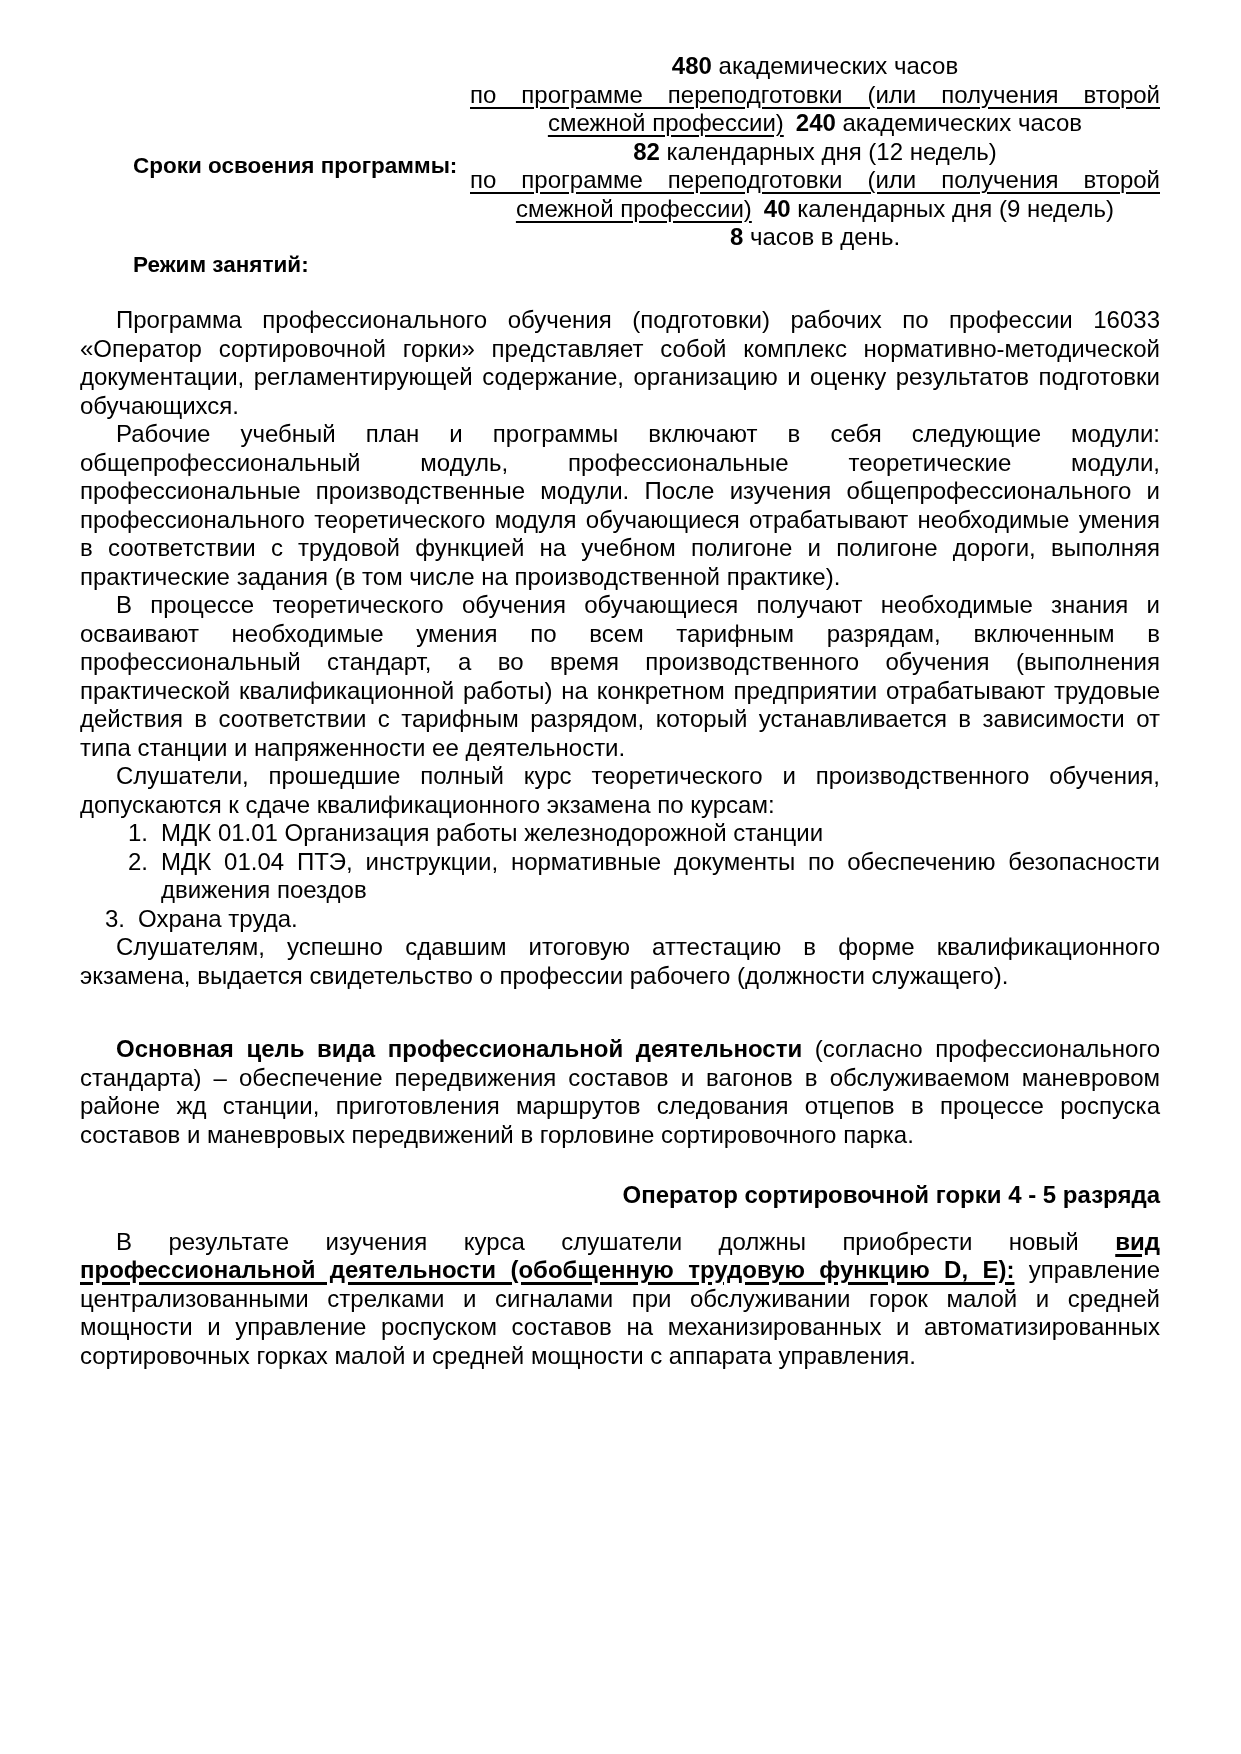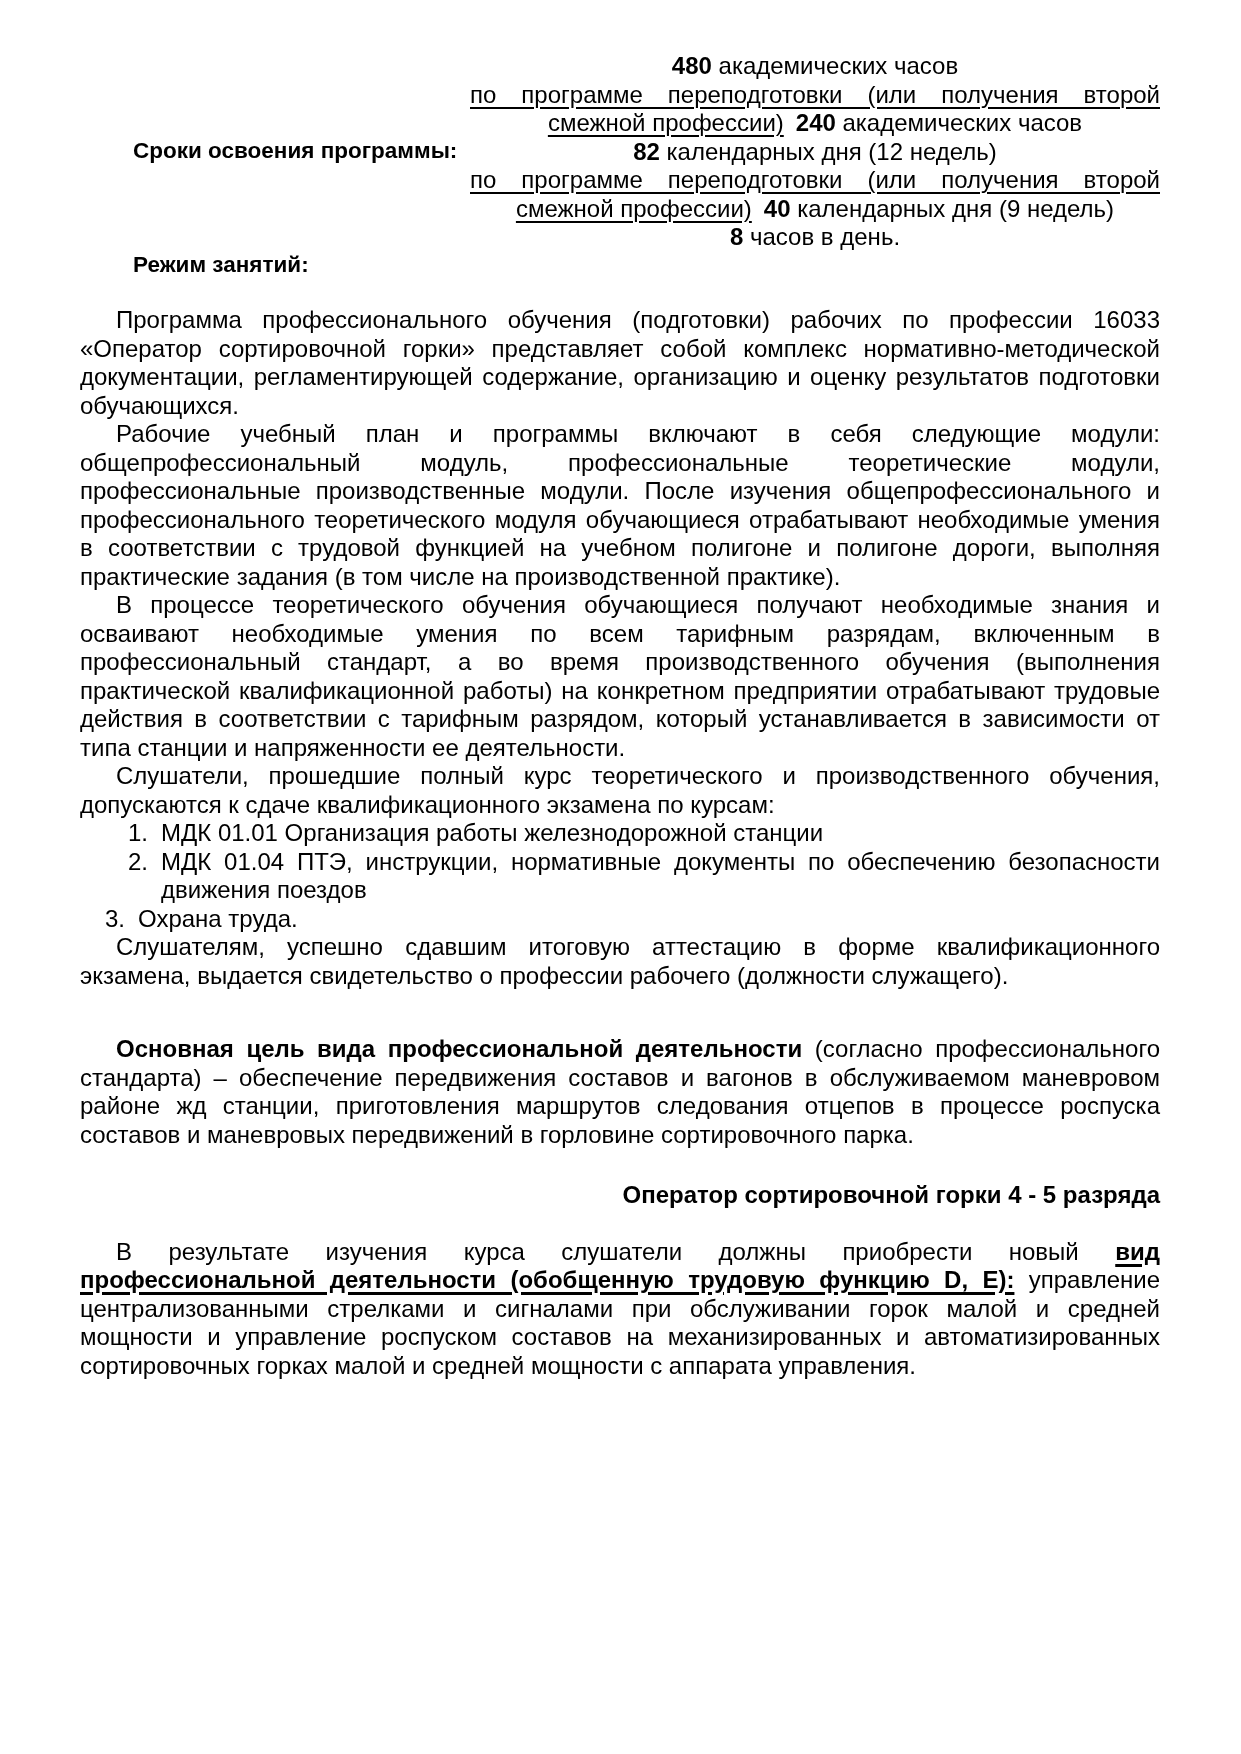--- a/index.html
+++ b/index.html
@@ -26,21 +26,21 @@
     position: relative;
     height: 228px;
   }
   .info-label {
     position: absolute;
     left: 53px;
     font-weight: bold;
     font-size: 22.5px;
     white-space: nowrap;
   }
-  .info-label.duration { top: 85px; }
+  .info-label.duration { top: 100px; }
   .info-label.schedule { top: 199px; }
   .info-col {
     margin-left: 390px;
     width: 690px;
   }
   .info-line {
     height: 28.5px;
     text-align: center;
   }
   .info-line.stretch {
@@ -86,21 +86,21 @@
   .list-item .li-text { flex: 1; }
 
   
   .section-heading {
     margin: 32px 0 0 0;
     font-weight: bold;
     font-size: 24px;
     text-align: right;
     text-indent: 0;
   }
-  .mt-result { margin-top: 28px; }
+  .mt-result { margin-top: 18px; }
 </style>
 </head>
 <body>
 
 <div class="page">
 
   <div class="info">
     <div class="info-label duration">Сроки освоения программы:</div>
     <div class="info-label schedule">Режим занятий:</div>
 

